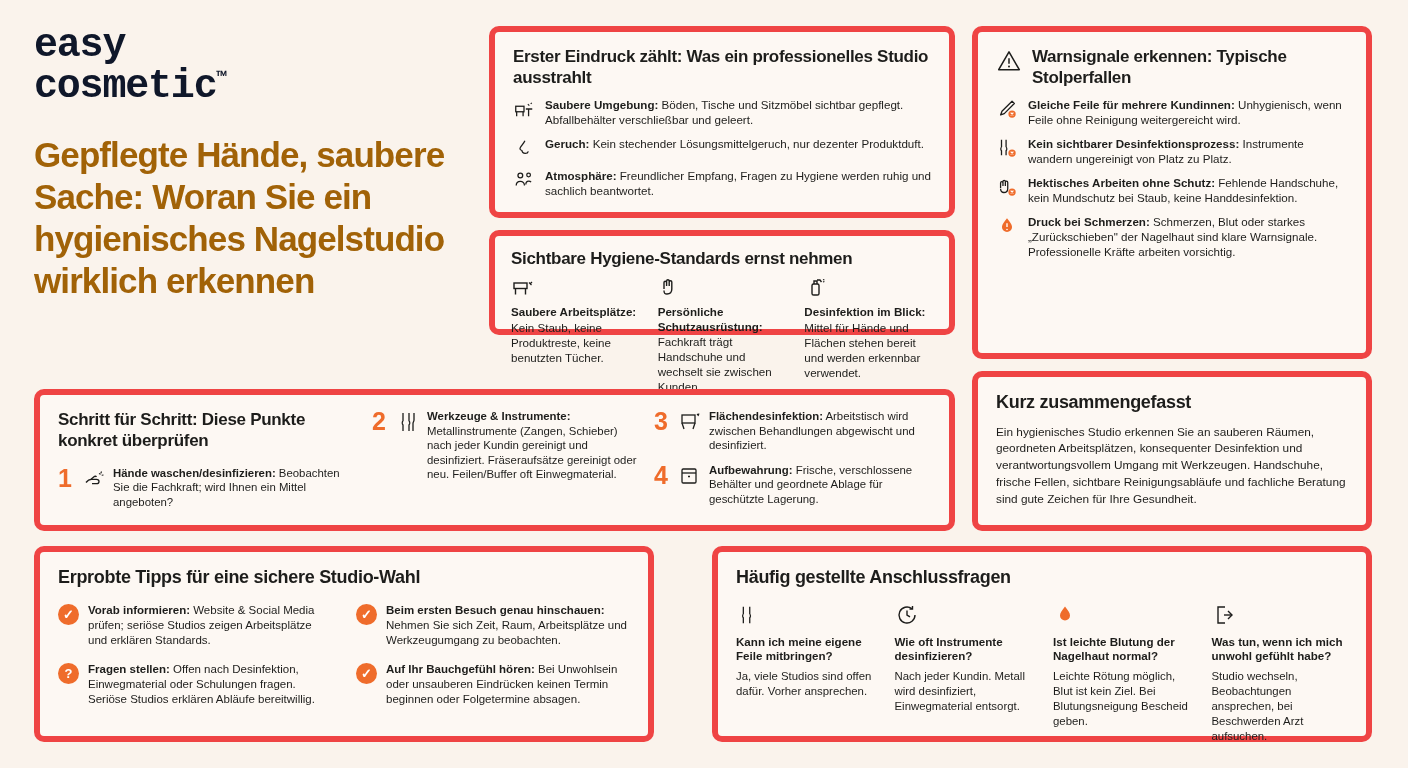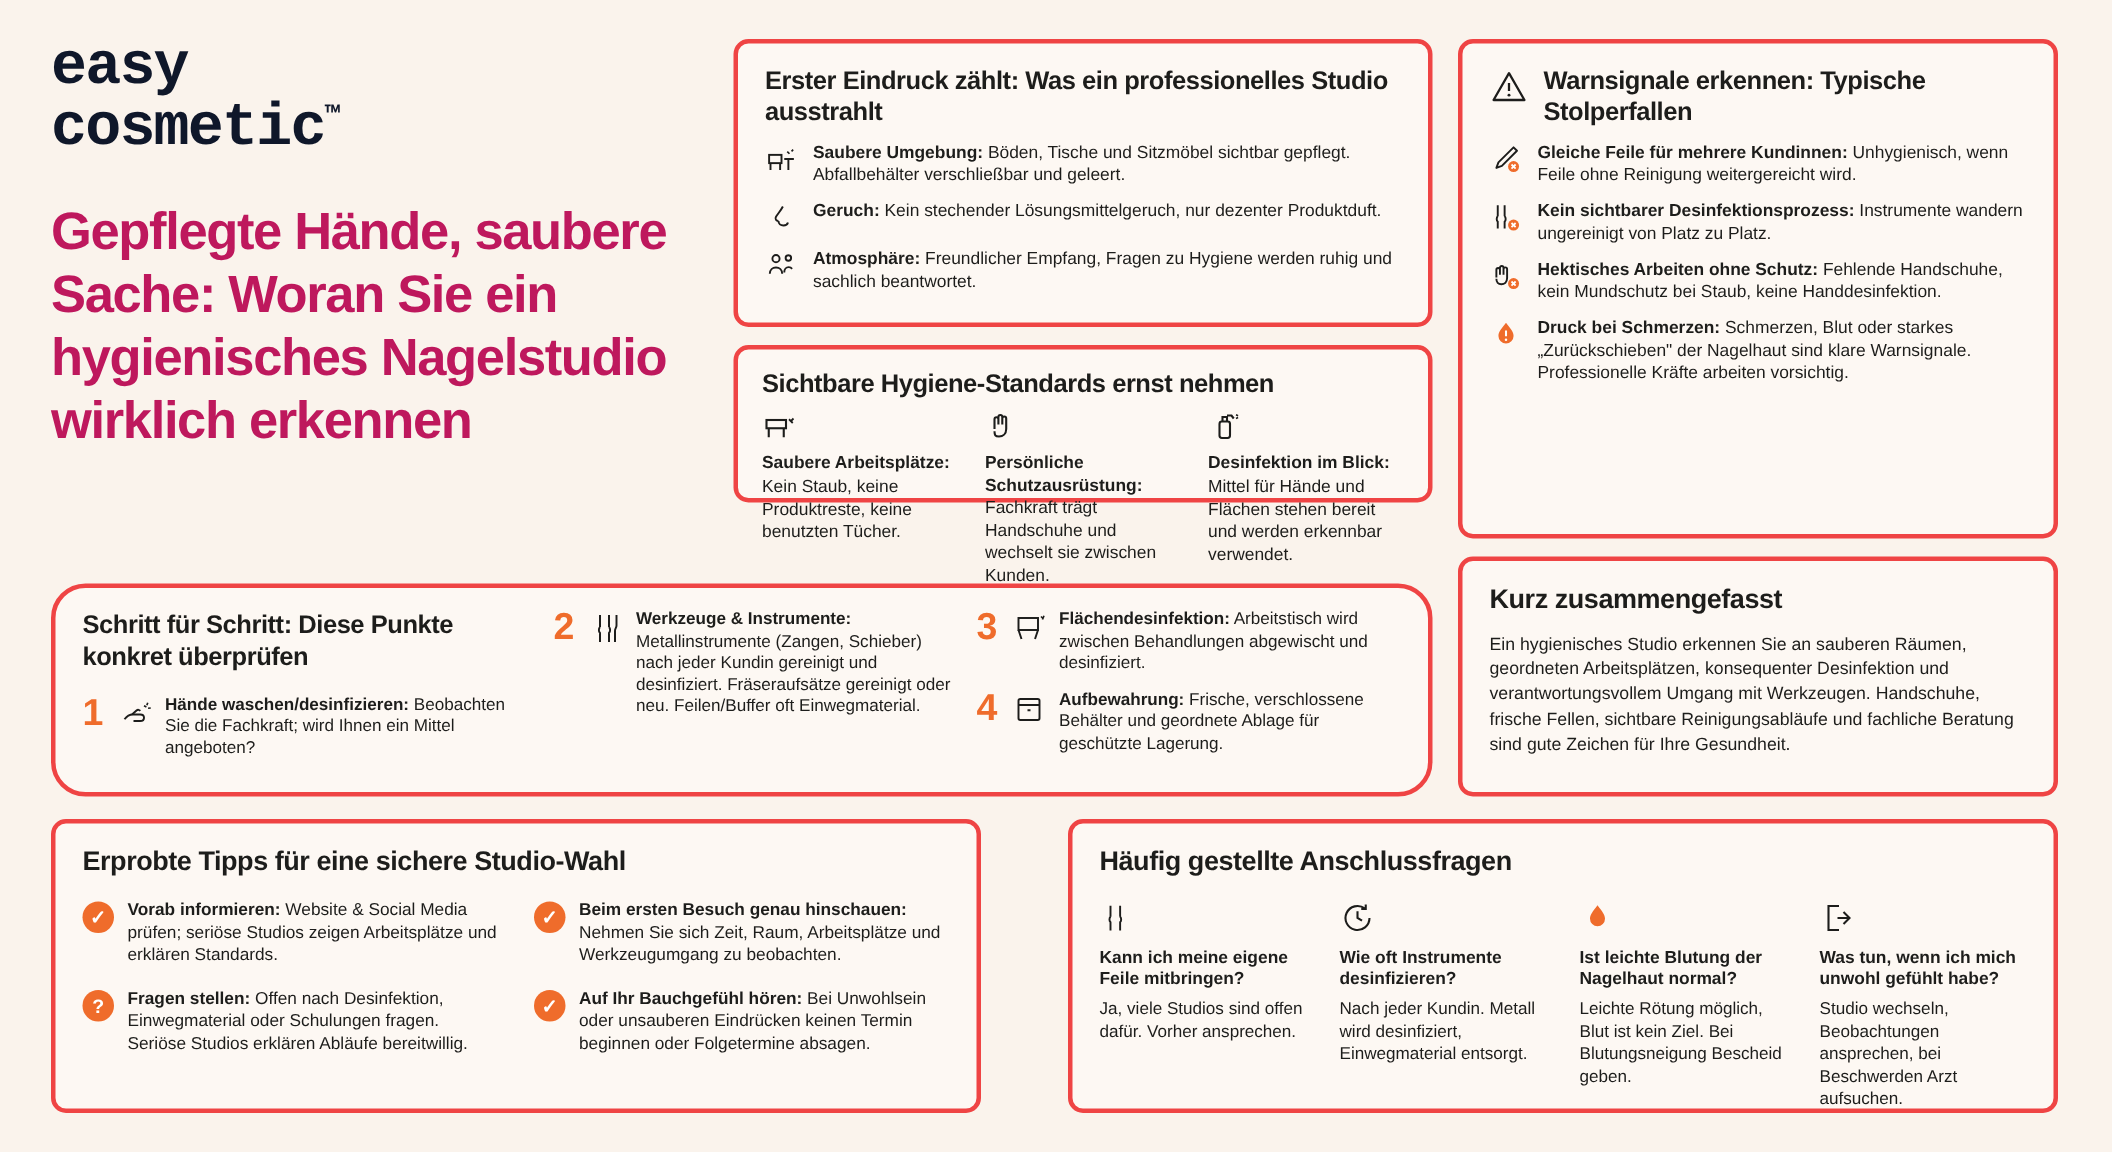--- a/index.html
+++ b/index.html
@@ -18,21 +18,21 @@
     position: relative;
     width: 1408px;
     height: 768px;
     box-sizing: border-box;
     padding: 26px 34px 20px 34px;
   }
 
   
   .card {
     background: #fdf8f3;
-    border: 3px solid #ef4444;
+    border: 6px solid #ef4444;
     border-radius: 10px;
     box-sizing: border-box;
   }
 
   
   .brand {
     font-size: 40px;
     font-weight: bold;
     line-height: 1.02;
     letter-spacing: -1.2px;
@@ -44,30 +44,30 @@
     vertical-align: super;
     font-weight: bold;
     letter-spacing: 0;
   }
   .headline {
     margin-top: 26px;
     font-size: 35px;
     font-weight: bold;
     line-height: 1.20;
     letter-spacing: -0.9px;
-    color: #be185d;
+    color: #a16207;
     max-width: 430px;
   }
 
   
   #left-col      { position: absolute; left: 34px;  top: 26px;  width: 440px; }
   #card-first    { position: absolute; left: 489px; top: 26px;  width: 466px; height: 192px; padding: 14px 18px 12px 18px; }
   #card-warn     { position: absolute; left: 972px; top: 26px;  width: 400px; height: 333px; padding: 14px 18px 12px 18px; }
   #card-visible  { position: absolute; left: 489px; top: 230px; width: 466px; height: 105px; padding: 12px 16px 10px 16px; }
-  #card-steps    { position: absolute; left: 34px;  top: 389px; width: 921px; height: 142px; padding: 14px 18px 10px 18px; border-radius: 23px; }
+  #card-steps    { position: absolute; left: 34px;  top: 389px; width: 921px; height: 142px; padding: 14px 18px 10px 18px; }
   #card-summary  { position: absolute; left: 972px; top: 371px; width: 400px; height: 160px; padding: 14px 18px 10px 18px; }
   #card-tips     { position: absolute; left: 34px;  top: 546px; width: 620px; height: 196px; padding: 14px 18px 10px 18px; }
   #card-faq      { position: absolute; left: 712px; top: 546px; width: 660px; height: 196px; padding: 14px 18px 10px 18px; }
 
   .card-title {
     font-size: 17px;
     font-weight: bold;
     line-height: 1.25;
     letter-spacing: -0.3px;
     margin: 0 0 8px 0;

